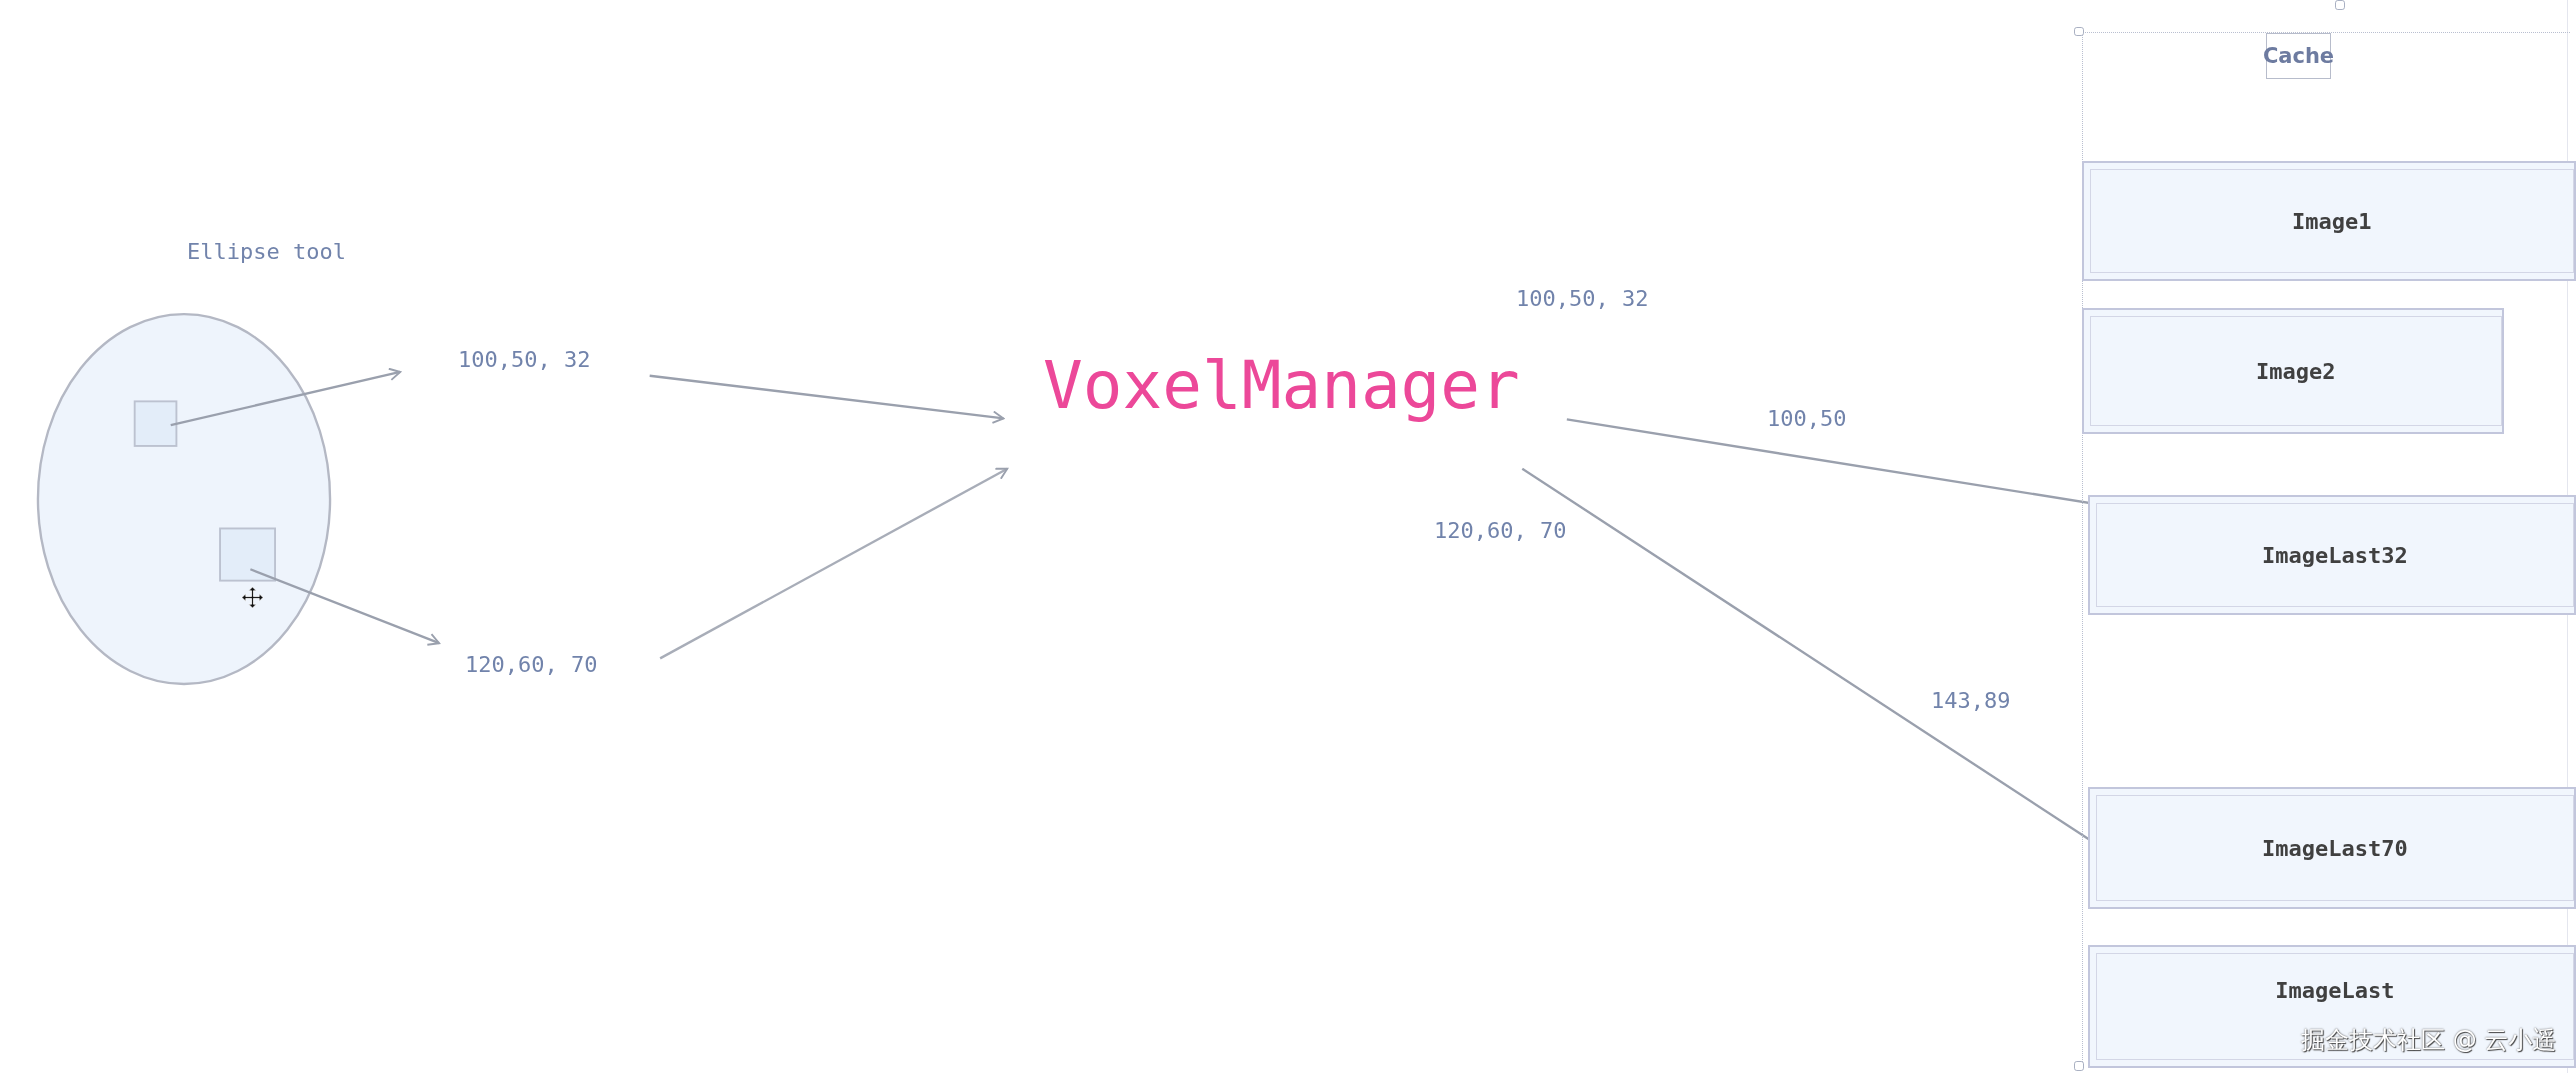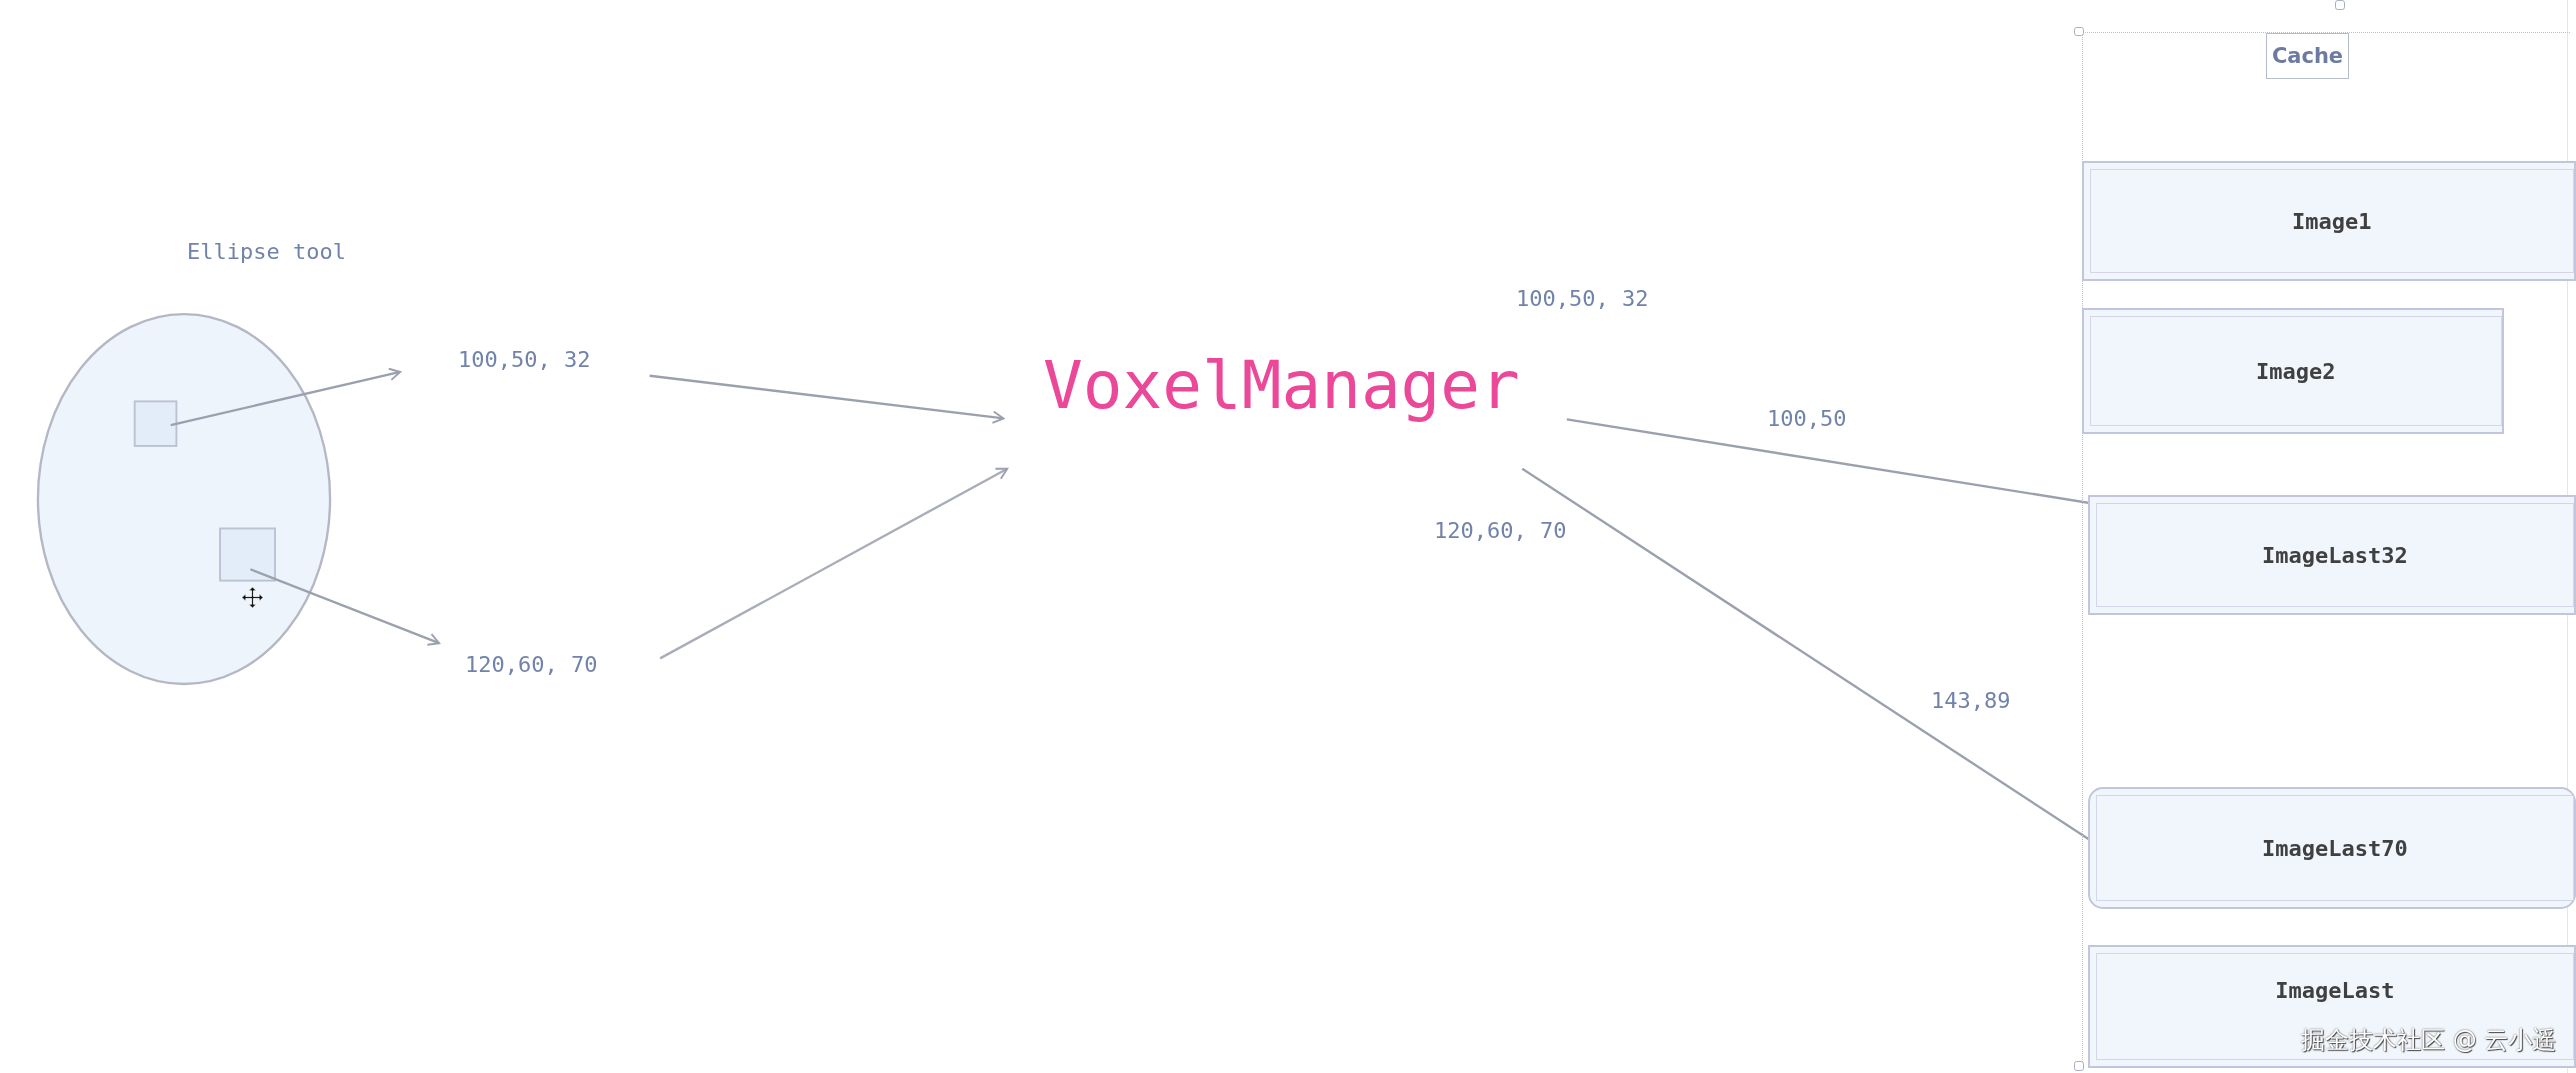--- a/index.html
+++ b/index.html
@@ -35,21 +35,21 @@
   .cache-right-line {
     position: absolute; left: 2567px; top: 0; width: 0.9px; height: 1074px;
     background: #e4e6ee;
   }
   .handle {
     position: absolute; width: 9.5px; height: 9.5px;
     border: 1.9px solid #a9b0c2; border-radius: 2.8px; background: #fff;
     box-sizing: border-box;
   }
   .cache-label {
-    position: absolute; left: 2266px; top: 33px; width: 83px; height: 46px;
+    position: absolute; left: 2266px; top: 33px; width: 65px; height: 46px;
     border: 1.9px solid #b7bccb; box-sizing: border-box; background: #fff;
     display: flex; align-items: center; justify-content: center;
     font-family: "DejaVu Sans", "Liberation Sans", sans-serif;
     font-weight: bold; font-size: 21px; color: #6d7ba0; text-align: right;
   }
   .slot {
     position: absolute;
     background: #f1f6fd;
     border: 2.8px solid #c2c6dc;
     box-sizing: border-box;
@@ -125,21 +125,21 @@
   <div class="slot" style="left:2082px; top:308px; width:422px; height:126px;">
     <div class="inner">
         <span class="name">Image2</span>
       </div>
   </div>
   <div class="slot" style="left:2088px; top:447px; width:488px; height:120px;margin-top:48px;">
     <div class="inner">
         <span class="name">ImageLast32</span>
       </div>
   </div>
-  <div class="slot" style="left:2088px; top:787px; width:488px; height:122px;border-radius:15px;">
+  <div class="slot" style="left:2088px; top:787px; width:488px; height:122px;">
     <div class="inner">
         <span class="name">ImageLast70</span>
       </div>
   </div>
   <div class="slot" style="left:2088px; top:945px; width:488px; height:123px;">
     <div class="inner" style="align-items:flex-start; padding-top:24px; box-sizing:border-box;">
         <span class="name">ImageLast</span>
       </div>
   </div>
 

